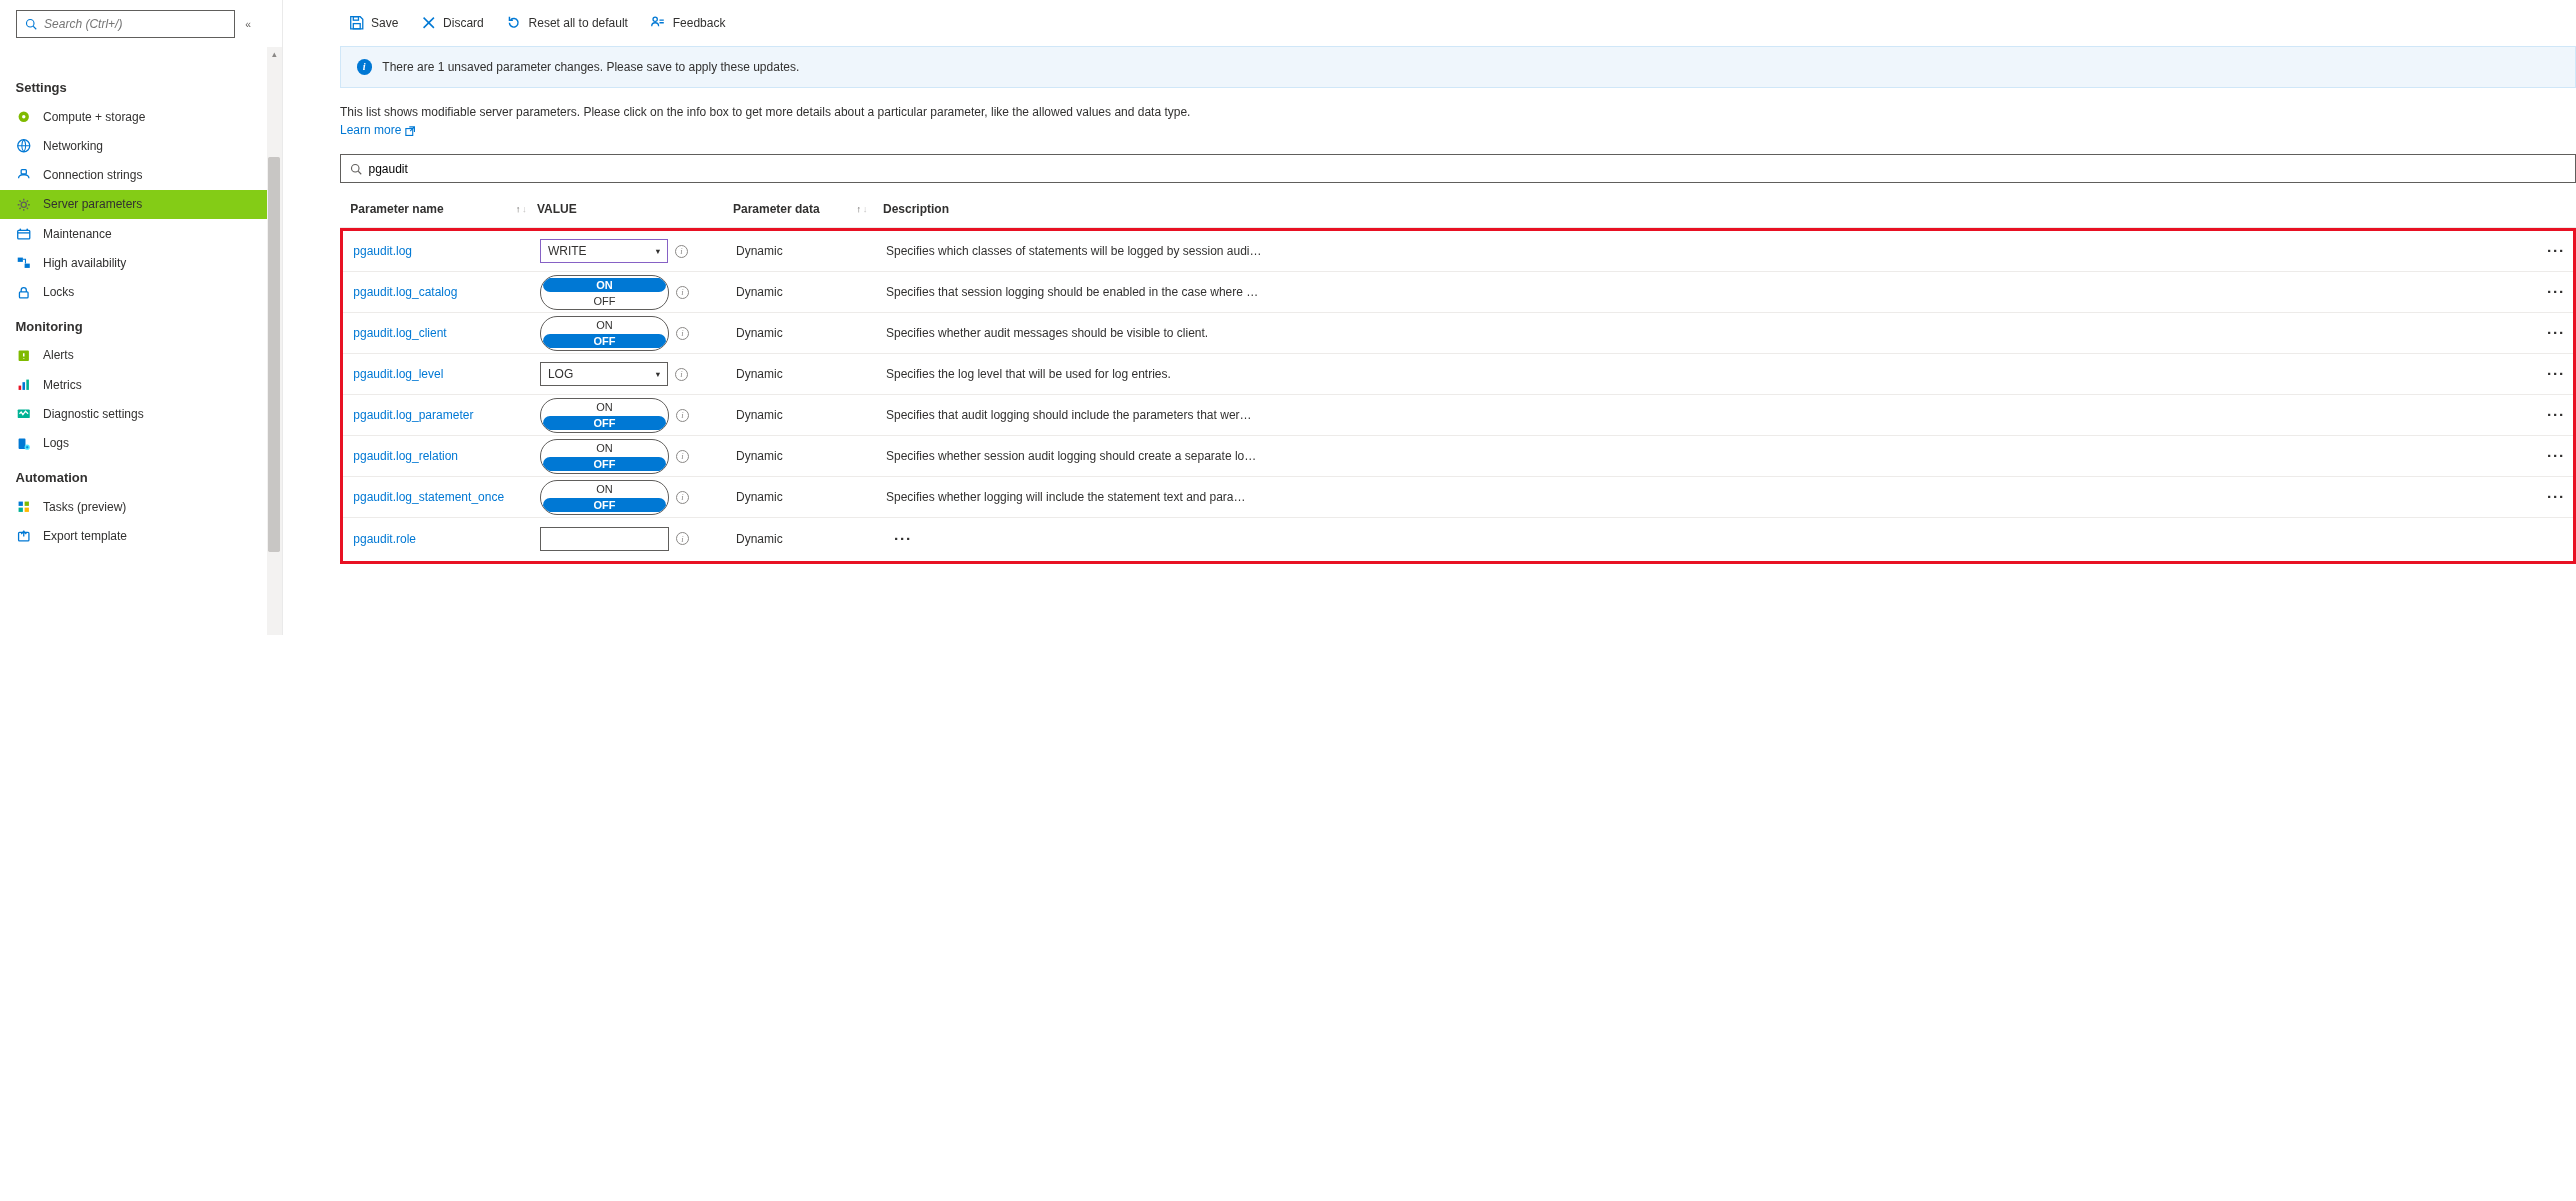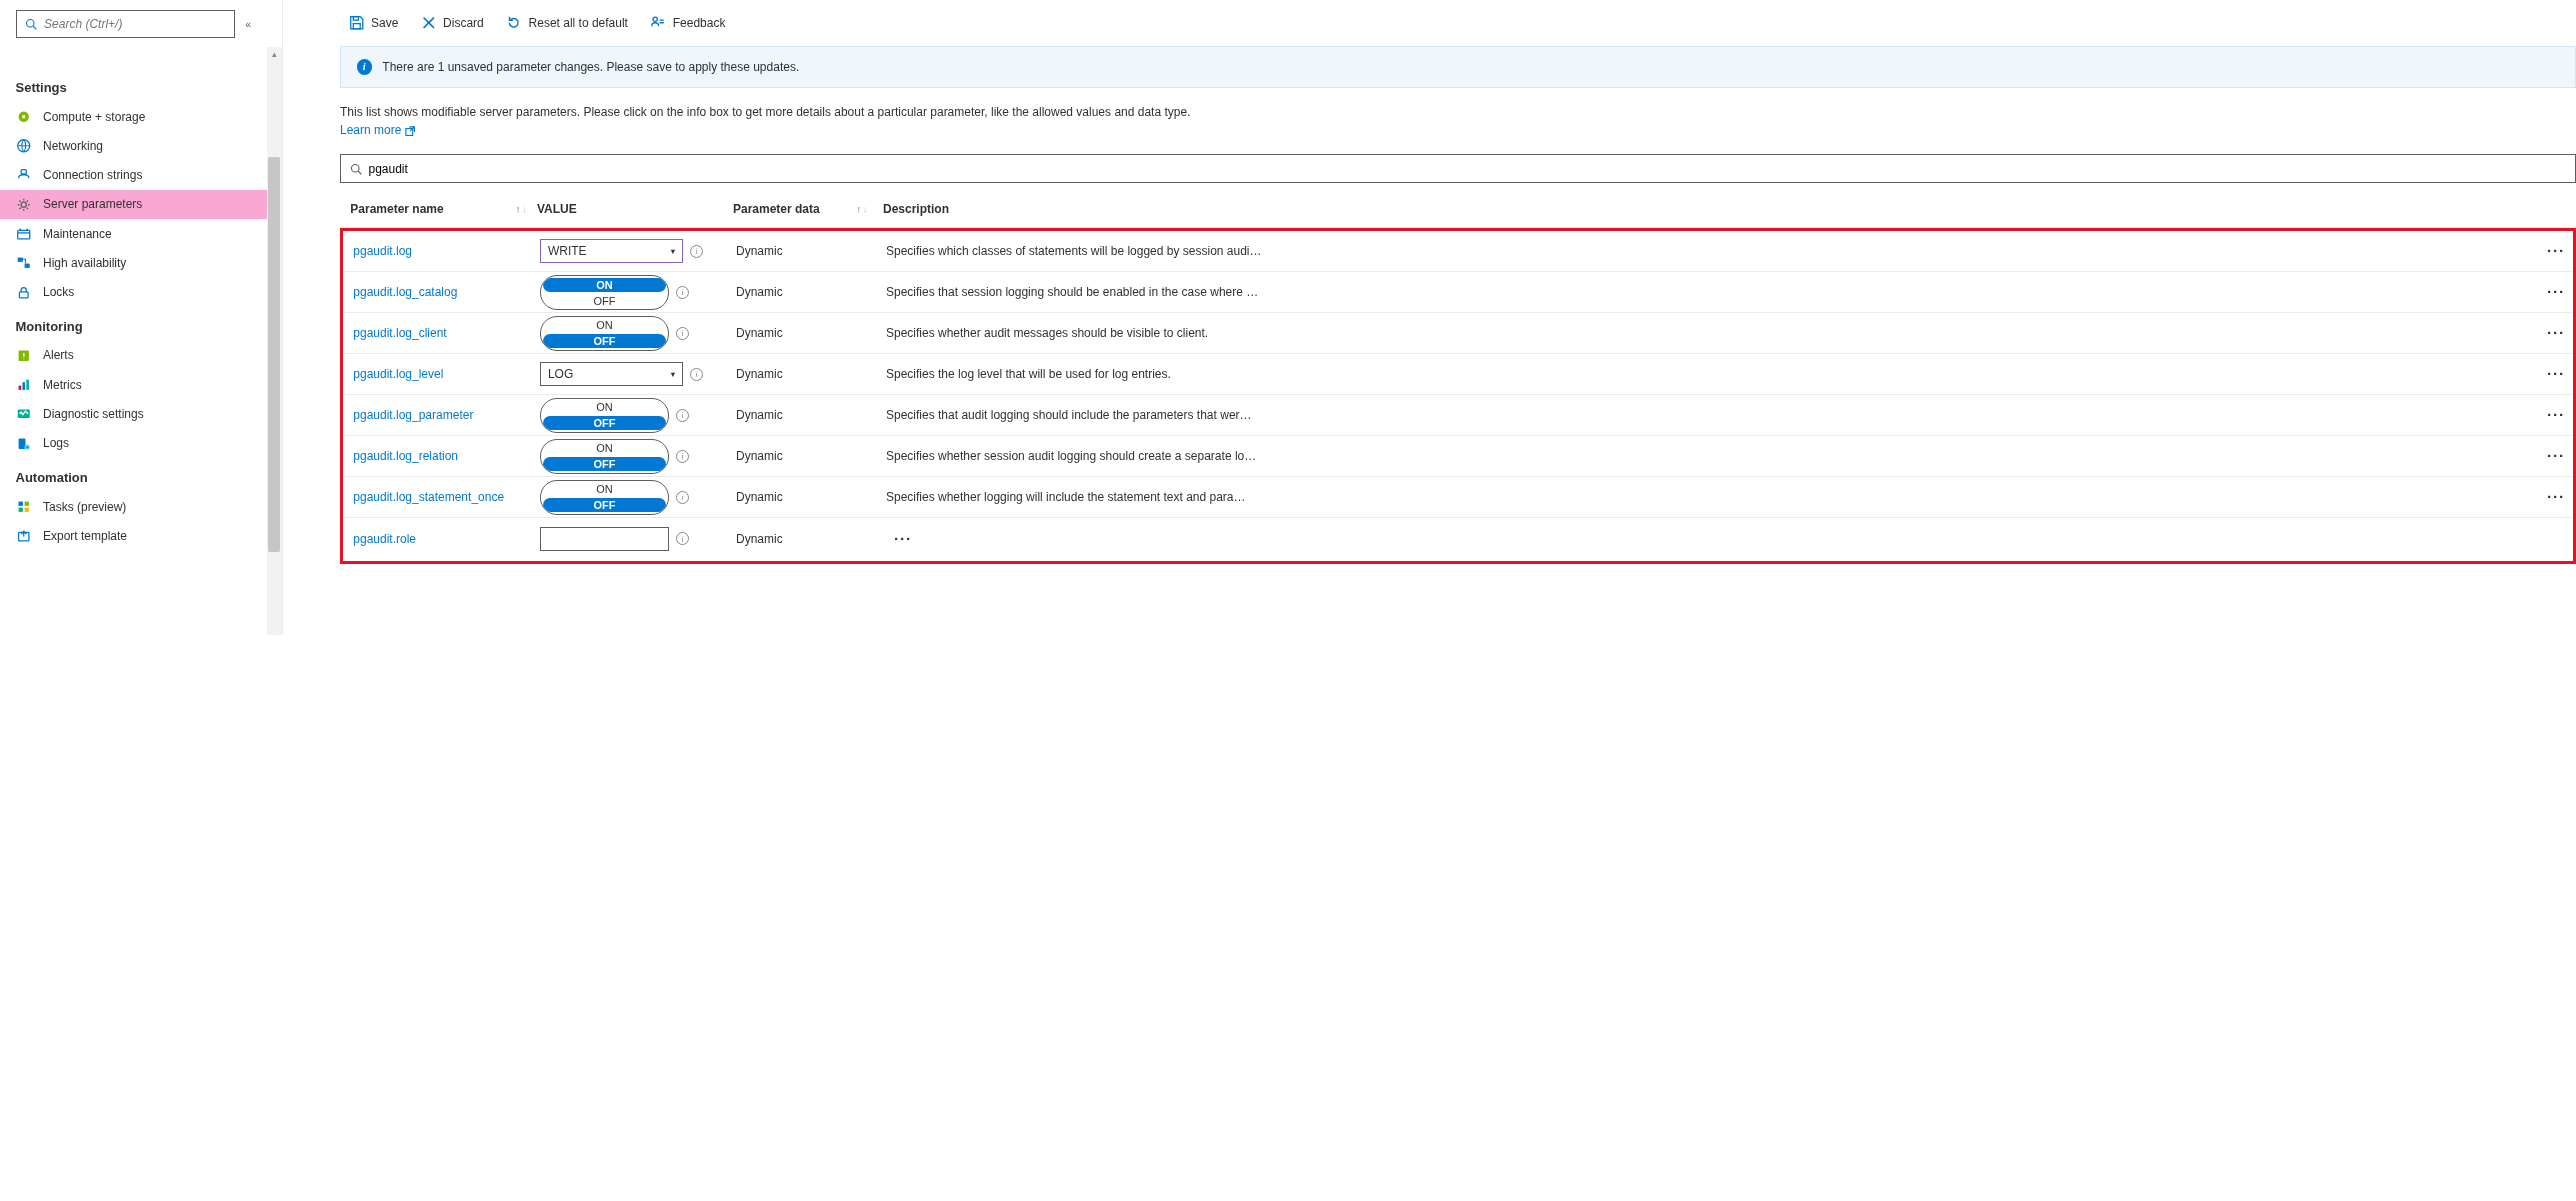--- a/index.html
+++ b/index.html
@@ -13,21 +13,21 @@
 .search-box input { border: none; outline: none; flex: 1; font-size: 12px; font-style: italic; color: #605e5c; }
 .collapse-chev { margin-left: 10.3px; color: #605e5c; font-size: 10.3px; }
 
 .scroll-track { position: absolute; right: 0; top: 47px; bottom: 0; width: 15.5px; background: #f3f2f1; }
 .scroll-arrow { height: 15.5px; display: flex; align-items: center; justify-content: center; font-size: 7.7px; color: #8a8886; }
 .scroll-thumb { position: absolute; left: 1.7px; right: 1.7px; top: 110px; height: 395px; background: #c8c6c4; border-radius: 1.7px; }
 
 .side-body { overflow: hidden; padding-right: 15.5px; }
 .side-group { font-weight: 600; color: #323130; font-size: 13px; padding: 12px 15.5px 6.9px; }
 .side-item { display: flex; align-items: center; gap: 12px; padding: 6.9px 15.5px; cursor: pointer; font-size: 12px; color: #323130; }
-.side-item.selected { background: #f9a8d4; }
+.side-item.selected { background: #84cc16; }
 .side-icon { width: 15.5px; height: 15.5px; display: flex; align-items: center; justify-content: center; position: relative; }
 
 
 .main { flex: 1; padding: 0 0 0 29px; overflow: hidden; margin-left: 28px; }
 .toolbar { display: flex; align-items: center; gap: 5.2px; height: 46px; }
 .t-btn { display: flex; align-items: center; gap: 6.9px; padding: 5.2px 8.6px; cursor: pointer; color: #323130; }
 .t-icon { width: 15.5px; height: 15.5px; color: #0078d4; display: flex; align-items: center; justify-content: center; }
 
 
 .infobar { display: flex; align-items: center; gap: 10.3px; background: #eff6fc; border: 0.9px solid #d0e7f8; padding: 12px 15.5px; margin-right: 0; }
@@ -53,21 +53,21 @@
 .highlight-box { border: 3.4px solid #e81123; padding-bottom: 1.7px; }
 
 .row { display: flex; align-items: center; min-height: 41px; border-bottom: 0.9px solid #edebe9; }
 .row:last-child { border-bottom: none; }
 .row .col-name { color: #0078d4; cursor: pointer; }
 .row .col-desc { white-space: nowrap; overflow: hidden; text-overflow: ellipsis; }
 
 .val-wrap { display: flex; align-items: center; gap: 6.9px; }
 .info-circle { width: 13px; height: 13px; border: 0.9px solid #8a8886; border-radius: 50%; display: flex; align-items: center; justify-content: center; font-size: 8.6px; color: #8a8886; font-style: italic; font-family: Georgia, serif; cursor: pointer; }
 
-.select { width: 143px; height: 24px; border: 0.9px solid #605e5c; display: flex; align-items: center; justify-content: space-between; padding: 0 6.9px; cursor: pointer; background: #fff; }
+.select { width: 128px; height: 24px; border: 0.9px solid #605e5c; display: flex; align-items: center; justify-content: space-between; padding: 0 6.9px; cursor: pointer; background: #fff; }
 .select.changed { border-color: #8661c5; }
 .chev-down { font-size: 8.6px; }
 
 .toggle-group { width: 129px; border: 0.9px solid #605e5c; border-radius: 17px; overflow: hidden; background: #fff; }
 .toggle-opt { text-align: center; padding: 1.7px 0; font-size: 11px; cursor: pointer; }
 .toggle-opt.active { background: #0078d4; color: #fff; border-radius: 13.7px; margin: 1.7px; font-weight: 600; padding: 0.9px 0; }
 .toggle-opt:not(.active) { color: #323130; }
 
 .text-input { width: 129px; height: 24px; border: 0.9px solid #605e5c; padding: 0 5.2px; background: #fff; }
 

